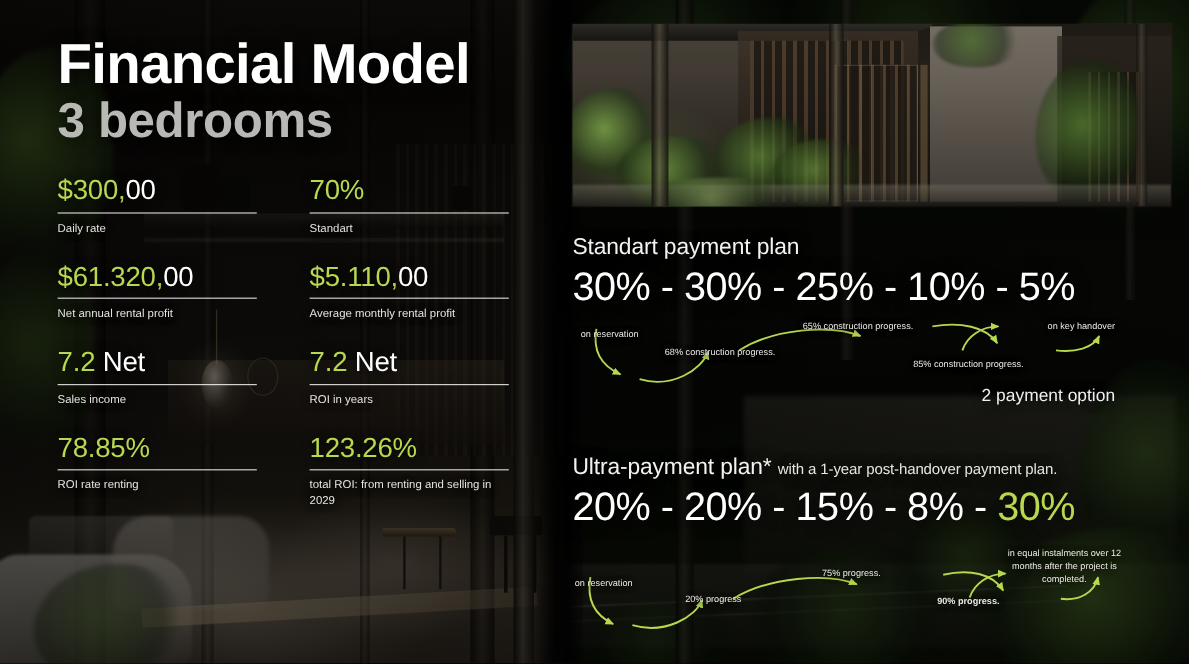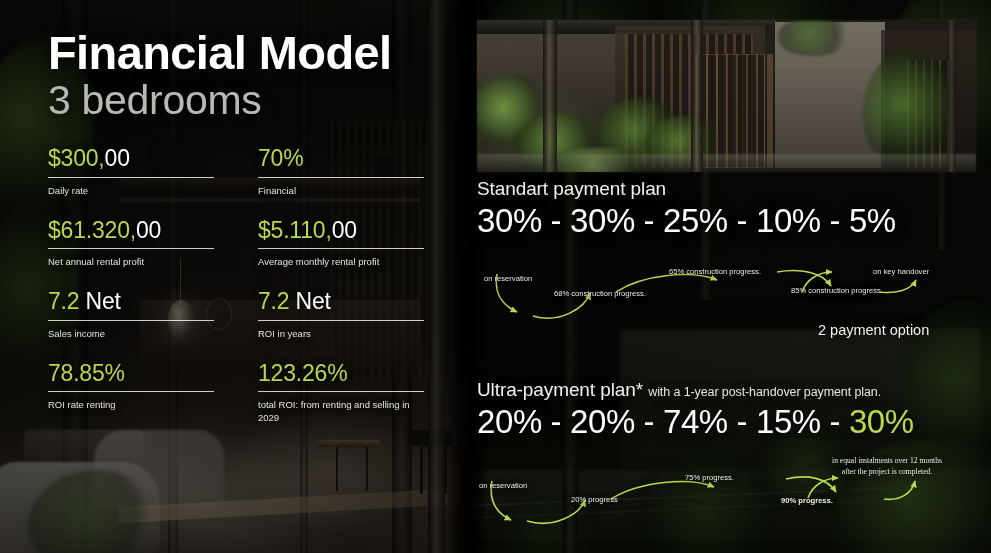--- a/index.html
+++ b/index.html
@@ -189,21 +189,21 @@
   .content{ position:absolute; inset:0; }
 
   
   .page-title{
     position:absolute; left:48px; top:29px;
     font-size:47px; line-height:1.0; font-weight:700; letter-spacing:-.6px; color:#ffffff;
     text-shadow:0 2px 14px rgba(0,0,0,.85);
   }
   .page-subtitle{
     position:absolute; left:48px; top:80px;
-    font-size:41px; line-height:1.0; font-weight:400; letter-spacing:-.3px; color:#b8b8b4;
+    font-size:41px; line-height:1.0; font-weight:700; letter-spacing:-.3px; color:#b8b8b4;
     text-shadow:0 2px 14px rgba(0,0,0,.8);
   }
 
   
   .stats{ position:absolute; left:48px; top:146px; width:376px; }
   .stat-row{ display:flex; gap:44px; }
   .stat{ width:166px; margin-bottom:20px; }
   .stat-value{
     font-size:23px; line-height:1.12; font-weight:400; letter-spacing:-.2px; white-space:nowrap;
     text-shadow:0 1px 9px rgba(0,0,0,.9);
@@ -226,21 +226,21 @@
   .plan-values{
     font-size:33px; font-weight:400; letter-spacing:-.4px; color:#ffffff; white-space:nowrap;
     text-shadow:0 2px 14px rgba(0,0,0,.92); margin-top:2px;
   }
   .plan-values .accent{ color:#b7d84f; }
 
   .note-line{
     position:absolute; font-size:7.6px; line-height:1.45; color:#eceae6; white-space:nowrap;
     text-shadow:0 1px 6px rgba(0,0,0,.98);
   }
-  .note-line.two{ white-space:normal; width:120px; text-align:center;font-family:Liberation Serif, serif; }
+  .note-line.two{ white-space:normal; width:120px; text-align:center; }
 
   .option-count{
     position:absolute; left:818px; top:322px;
     font-size:14.5px; color:#f0f0ee; white-space:nowrap;
     text-shadow:0 1px 10px rgba(0,0,0,.9);
   }
 
   .arrows{ position:absolute; left:0; top:0; width:991px; height:553px; pointer-events:none; }
 </style>
 </head>
@@ -363,21 +363,21 @@
     <div class="stats">
       <div class="stat-row">
         <div class="stat">
           <div class="stat-value"><span class="accent">$300,</span><span class="plain">00</span></div>
           <div class="stat-rule"></div>
           <div class="stat-label">Daily rate</div>
         </div>
         <div class="stat">
           <div class="stat-value"><span class="accent">70%</span><span class="plain"></span></div>
           <div class="stat-rule"></div>
-          <div class="stat-label">Financial</div>
+          <div class="stat-label">Standart</div>
         </div>
       </div>
 
       <div class="stat-row">
         <div class="stat">
           <div class="stat-value"><span class="accent">$61.320,</span><span class="plain">00</span></div>
           <div class="stat-rule"></div>
           <div class="stat-label">Net annual rental profit</div>
         </div>
         <div class="stat">
@@ -407,36 +407,36 @@
           <div class="stat-label">ROI rate renting</div>
         </div>
         <div class="stat">
           <div class="stat-value"><span class="accent">123.26%</span><span class="plain"></span></div>
           <div class="stat-rule"></div>
           <div class="stat-label">total ROI: from renting and selling in 2029</div>
         </div>
       </div>
     </div>
 
-    <div class="plan" style="left:477px; top:178px;">
+    <div class="plan" style="left:477px; top:196px;">
       <div class="plan-head">Standart payment plan</div>
       <div class="plan-values">30% - 30% - 25% - 10% - 5%</div>
     </div>
 
     <div class="note-line" style="left:484px; top:273px;">on reservation</div>
     <div class="note-line" style="left:554px; top:288px;">68% construction progress.</div>
     <div class="note-line" style="left:669px; top:266px;">65% construction progress.</div>
-    <div class="note-line" style="left:761px; top:285px;margin-left:30px;">85% construction progress.</div>
+    <div class="note-line" style="left:761px; top:298px;">85% construction progress.</div>
     <div class="note-line" style="left:873px; top:266px;">on key handover</div>
 
     <div class="option-count">2 payment option</div>
 
     <div class="plan" style="left:477px; top:379px;">
       <div class="plan-head"><span>Ultra-payment plan*</span> <span class="sub">with a 1-year post-handover payment plan.</span></div>
-      <div class="plan-values"><span>20% - 20% - 74% - 15% - </span><span class="accent">30%</span></div>
+      <div class="plan-values"><span>20% - 20% - 15% - 8% - </span><span class="accent">30%</span></div>
     </div>
 
     <div class="note-line" style="left:479px; top:480px;">on reservation</div>
     <div class="note-line" style="left:571px; top:494px;">20% progress</div>
     <div class="note-line" style="left:685px; top:472px;text-align:center;">75% progress.</div>
     <div class="note-line" style="left:781px; top:495px;font-weight:bold;">90% progress.</div>
     <div class="note-line two" style="left:827px; top:455px;">in equal instalments over 12 months after the project is completed.</div>
 
   </div>
 </div>

